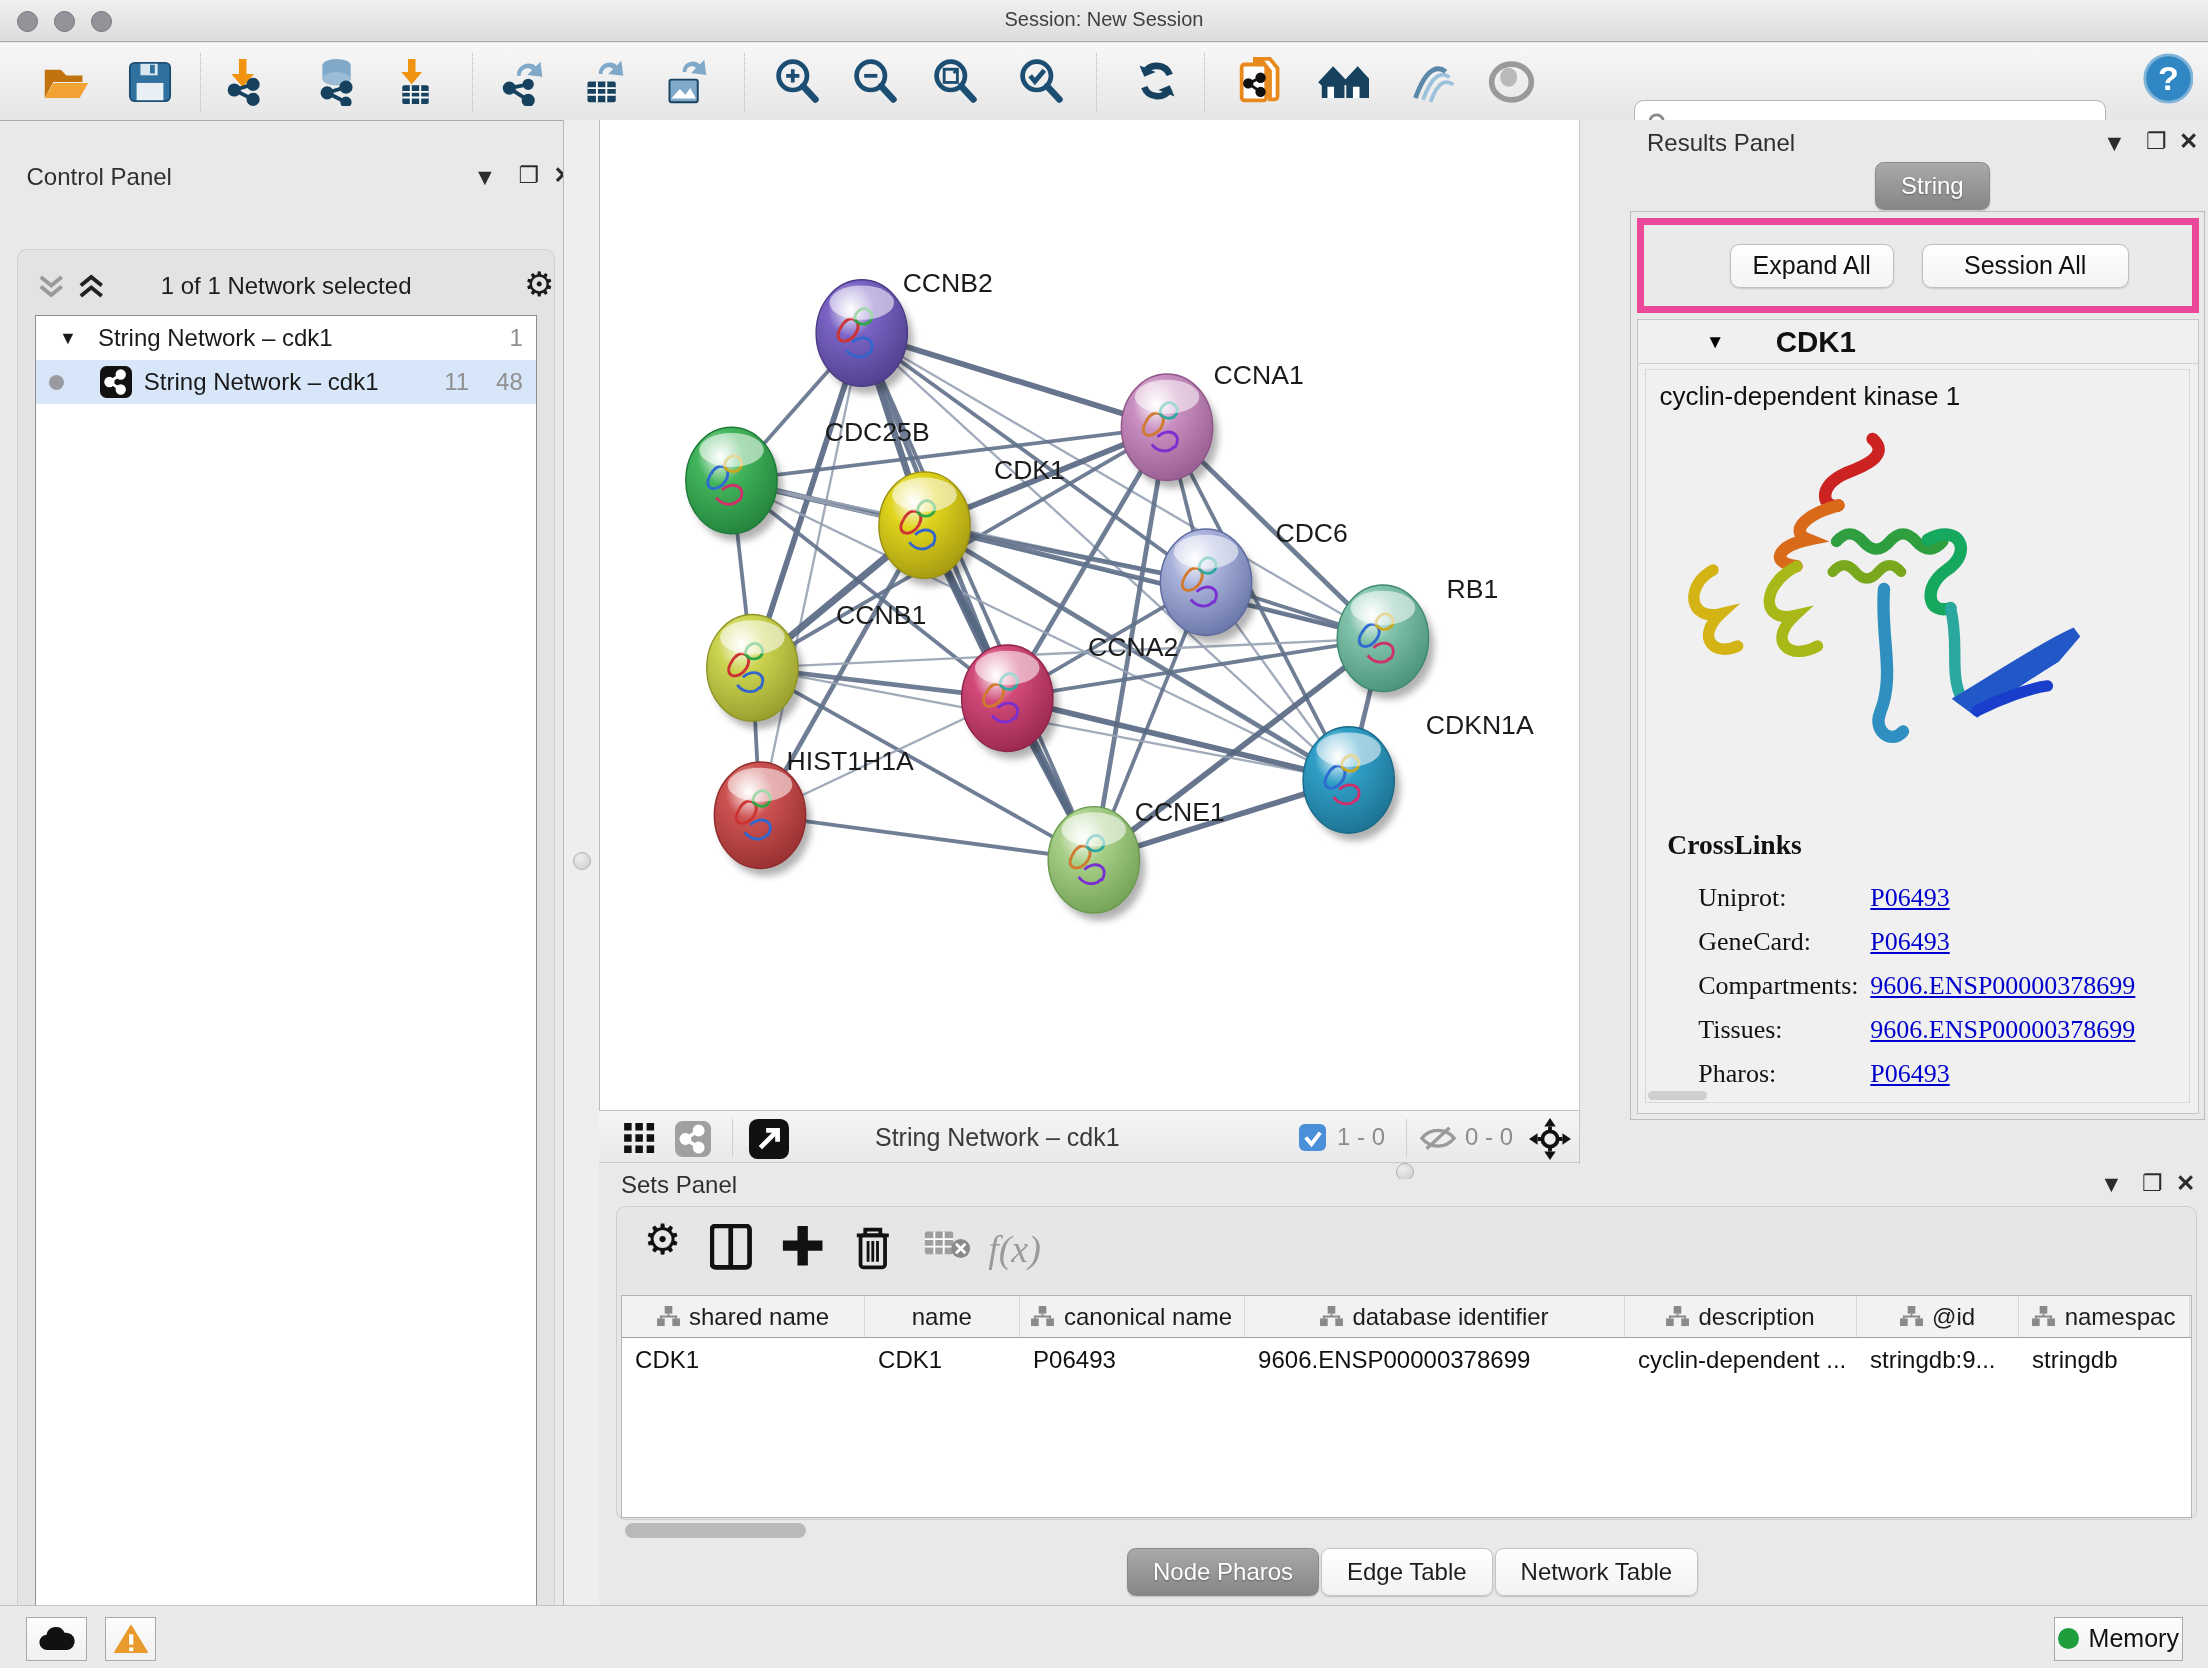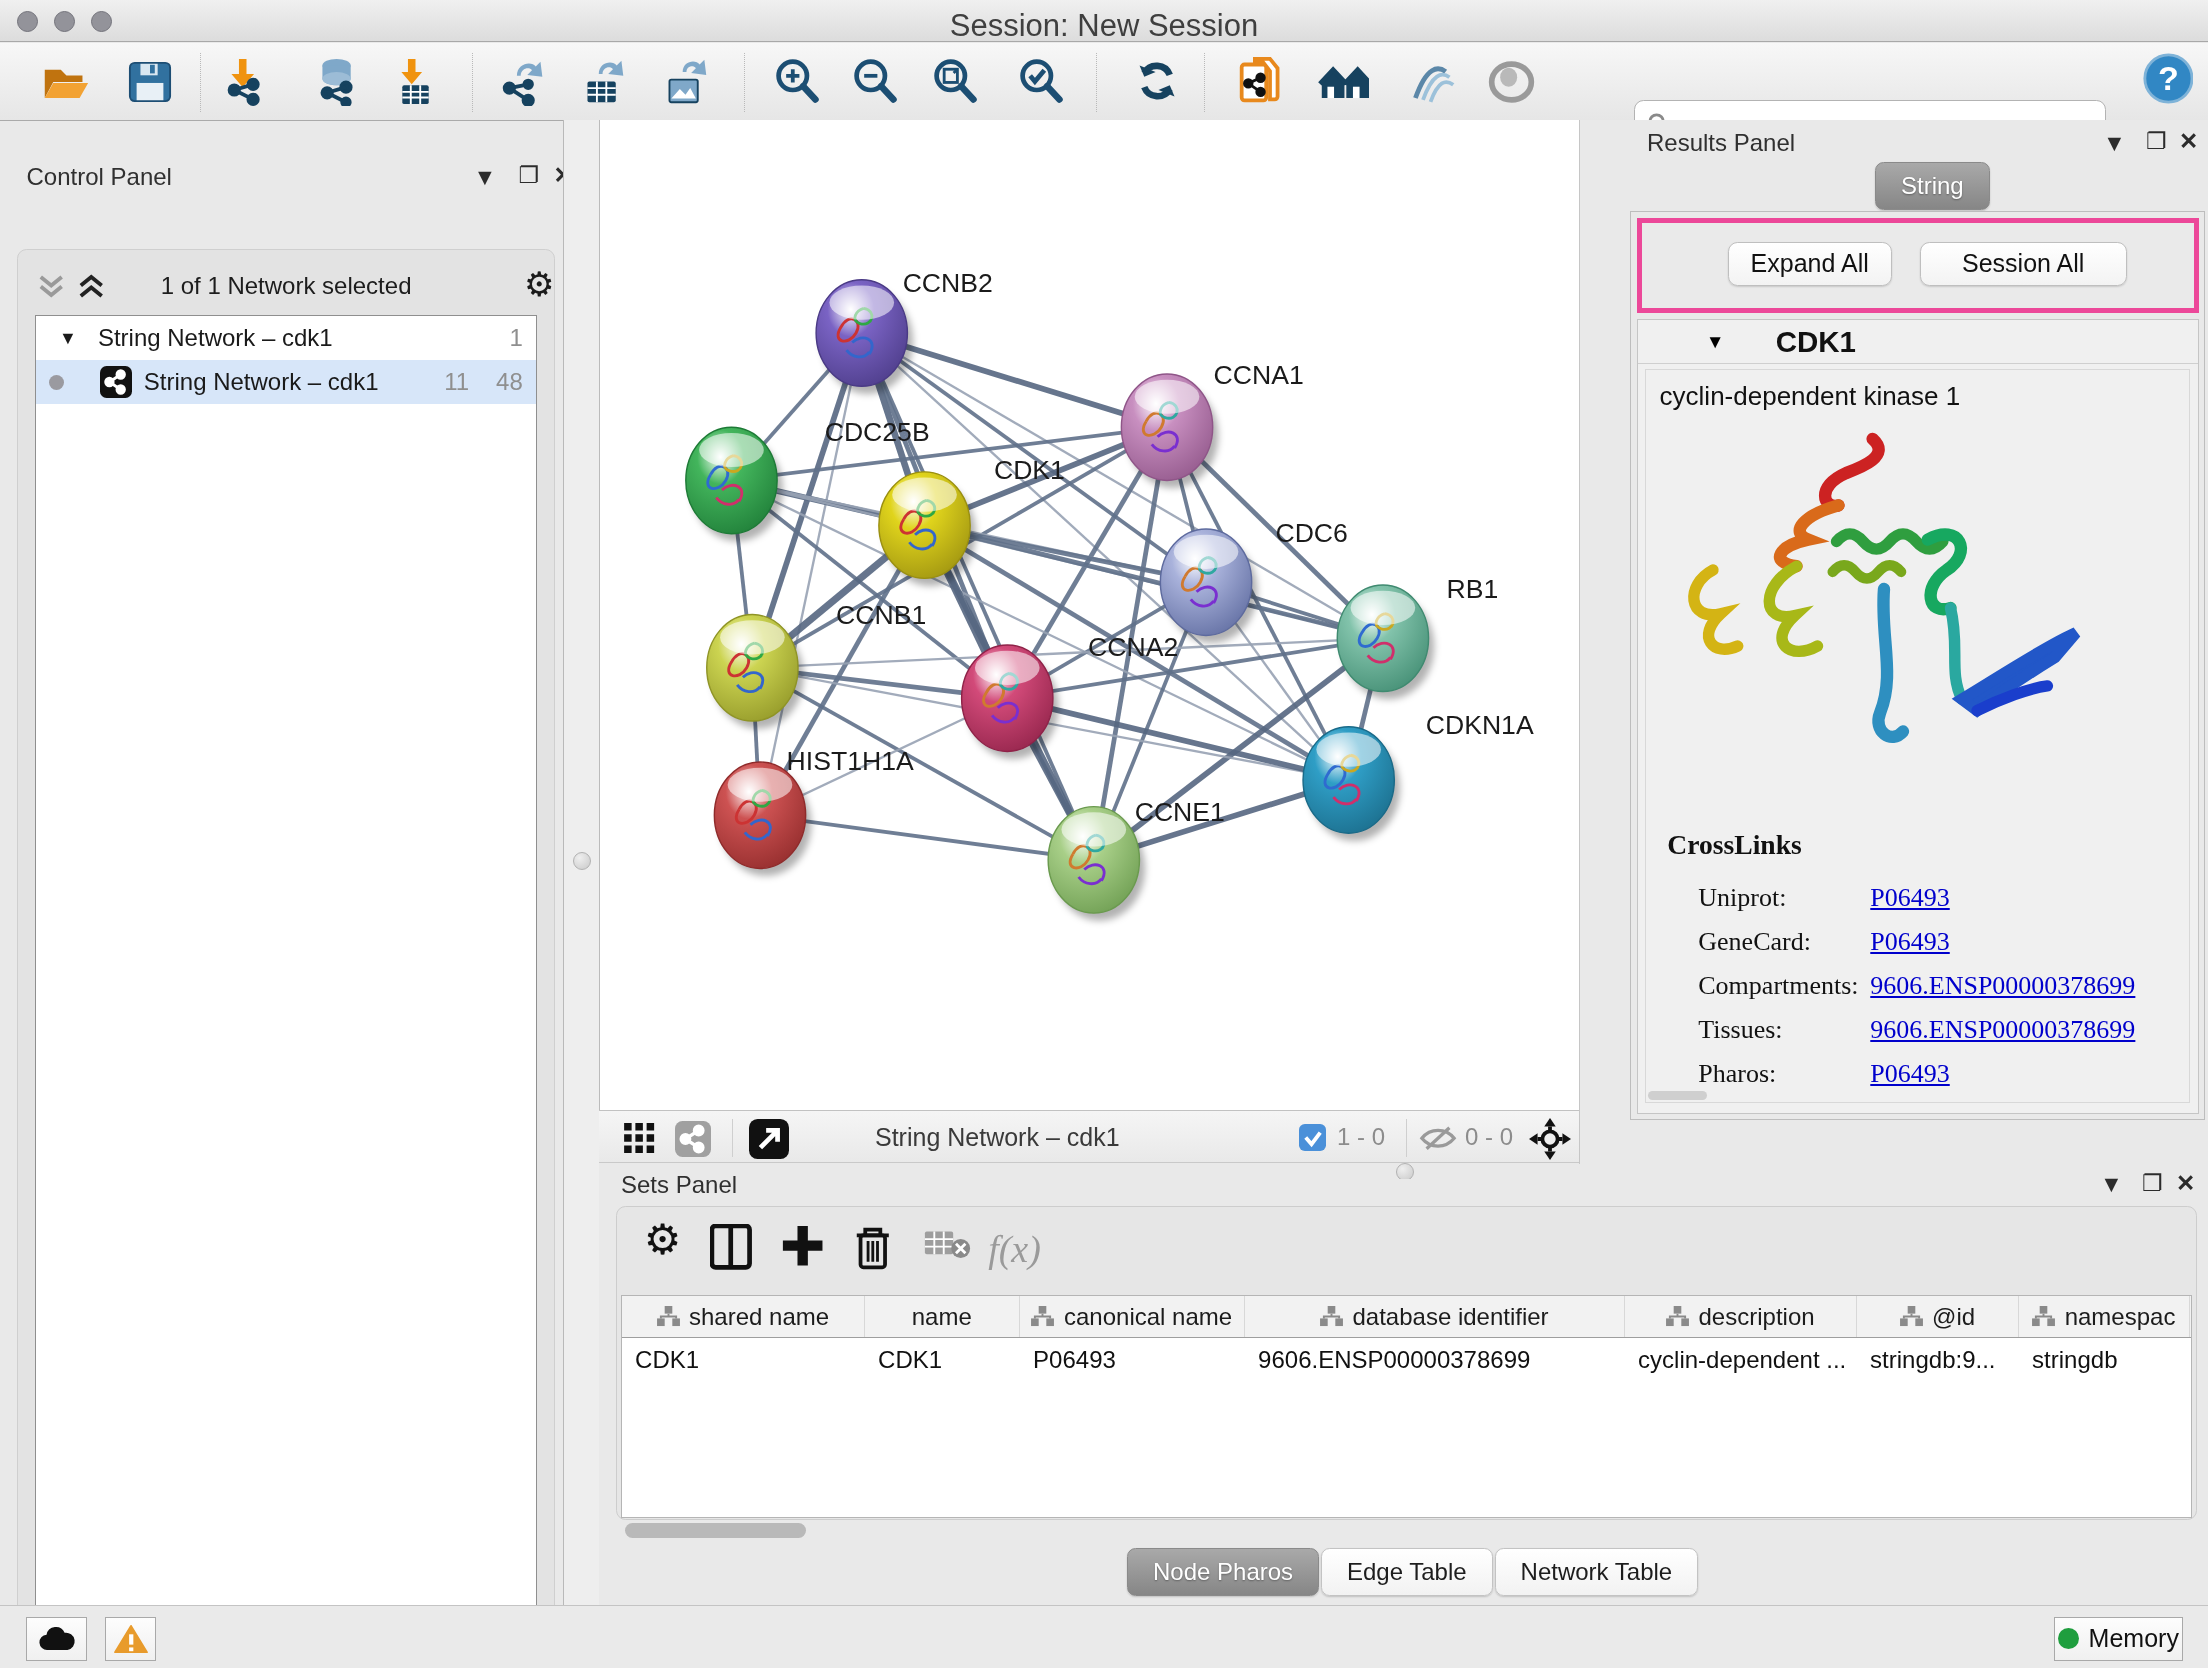--- a/index.html
+++ b/index.html
@@ -3,21 +3,21 @@
 <meta charset="utf-8">
 <style>
   * { margin:0; padding:0; box-sizing:border-box; }
   html,body { width:2208px; height:1668px; font-family:"Liberation Sans",sans-serif; background:#e9e9e9; overflow:hidden; }
   #app { position:relative; width:2208px; height:1668px; background:#e9e9e9; }
   .abs { position:absolute; }
 
   
   #titlebar { left:0; top:0; width:2208px; height:42px; background:linear-gradient(#f0f0f0,#dcdcdc); border-bottom:1px solid #a8a8a8; }
   .traffic { position:absolute; top:10.5px; width:21px; height:21px; border-radius:50%; background:#93939a; border:1px solid #73737b; }
-  #win-title { width:100%; text-align:center; top:7.6px; font-size:31px; color:#3f3f3f; }
+  #win-title { width:100%; text-align:center; top:7.6px; font-size:20px; color:#3f3f3f; }
 
   
   #toolbar { left:0; top:43px; width:2208px; height:78px; background:linear-gradient(#f7f7f7,#e6e6e6); border-bottom:1px solid #aaa; }
   .tb-icon { position:absolute; top:13.3px; width:51px; height:51px; display:flex; align-items:center; justify-content:center; }
   .tb-sep { position:absolute; top:9.5px; width:0; height:59px; border-left:1.9px dotted #b9b9b9; }
   #search-box { left:1634px; top:57px; width:472px; height:48px; background:#fff; border:1px solid #b3b3b3; border-radius:9.5px; display:flex; align-items:center; padding-left:11.4px; }
   #search-box input { border:none; outline:none; font-size:23px; width:409px; background:transparent; }
 
   
   .panel-title { font-size:24px; color:#303030; }
@@ -39,21 +39,21 @@
   #net-canvas { left:599px; top:120px; width:980px; height:990px; background:#fff; border-left:1px solid #bbb; }
   #net-statusbar { left:599px; top:1110px; width:980px; height:53px; background:linear-gradient(#f5f5f5,#e9e9e9); border-top:1px solid #c2c2c2; border-bottom:1px solid #c9c9c9; }
   .vsep { position:absolute; top:7.6px; height:38px; width:0; border-left:1px solid #cfcfcf; }
   #splitter-h { left:599px; top:1164px; width:1609px; height:15px; }
   .split-dot { position:absolute; width:18px; height:18px; border-radius:50%; background:radial-gradient(circle at 35% 30%, #efefef, #c9c9c9); border:1px solid #b2b2b2; }
   .vsplit { background:#eeeeee; }
 
   
   #results-panel { left:1579px; top:120px; width:630px; height:1044px; background:#e9e9e9; border-left:1px solid #c6c6c6; }
   #rp-outer { position:absolute; left:50px; top:91px; width:575px; height:909px; background:#e9e9e9; border:1px solid #bdbdbd; }
-  #rp-btnbox { position:absolute; left:5.7px; top:5.7px; width:562px; height:95px; border:5px solid #ec4899; background:#eaeaea; }
+  #rp-btnbox { position:absolute; left:5.7px; top:5.7px; width:562px; height:95px; border:7px solid #ec4899; background:#eaeaea; }
   .rp-btn { position:absolute; top:19px; height:44px; background:linear-gradient(#ffffff,#f3f3f3); border:1px solid #bfbfbf; border-radius:9.5px; font-size:25px; color:#111; display:flex; align-items:center; justify-content:center; box-shadow:0 1px 1.9px rgba(0,0,0,.15); }
   #rp-content { position:absolute; left:5.7px; top:107px; width:562px; height:795px; border:1px solid #c5c5c5; background:#f0f0f0; }
   #rp-gene-header { position:absolute; left:0; top:0; width:100%; height:44px; border-bottom:1px solid #cfcfcf; }
   #rp-inner { position:absolute; left:7.6px; top:49px; width:545px; height:734px; background:#f0f0f0; border:1px solid #d8d8d8; }
   .serif { font-family:"Liberation Serif",serif;margin-top:12px; }
   .xl-row { position:relative; height:44px; }
   .xl-label { position:absolute; left:52px; font-size:26px; color:#111; }
   .xl-link { position:absolute; left:224px; font-size:26px; color:#0000cc; text-decoration:underline; }
 
   

